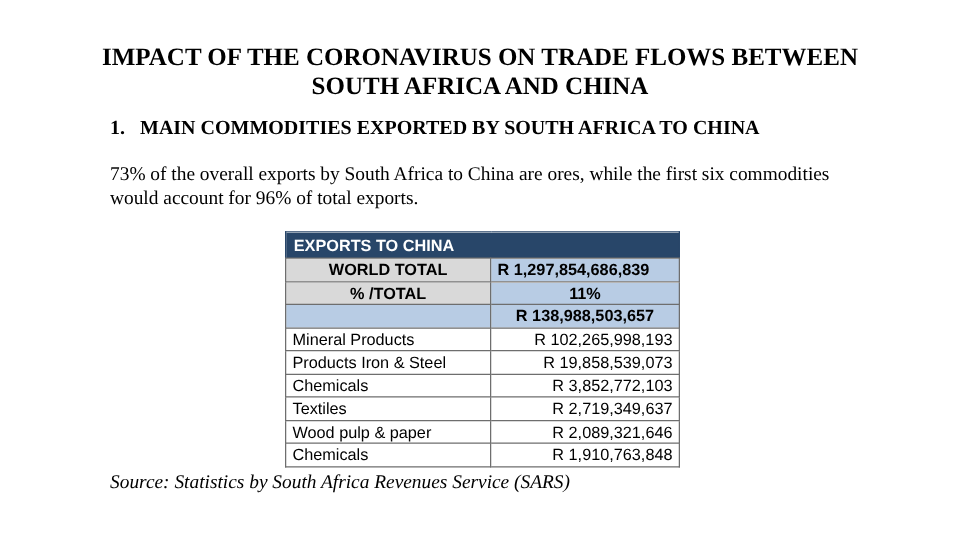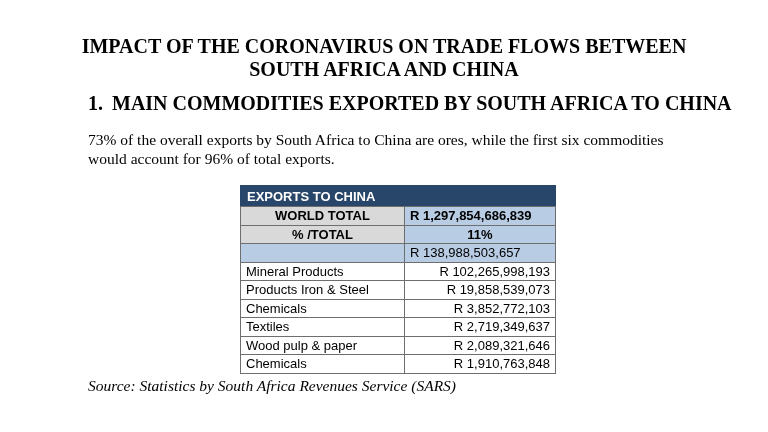--- a/index.html
+++ b/index.html
@@ -17,40 +17,39 @@
     text-align: center;
     font-family: "Liberation Serif", serif;
     font-weight: bold;
     font-size: 20px;
     line-height: 23px;
   }
   .section-heading {
     position: absolute;
     top: 93px; left: 88px;
     font-weight: bold;
-    font-size: 20px;
+    font-size: 16px;
     line-height: 20px;
     white-space: nowrap;
   }
   .section-heading .num { display: inline-block; min-width: 24px; }
   .body-par {
     position: absolute;
     top: 130px; left: 88px; width: 610px;
     font-size: 15.5px;
     line-height: 19px;
   }
   .exports-table {
     position: absolute;
     top: 185px; left: 228px;
     border-collapse: collapse;
     table-layout: fixed;
     width: 315px;
     font-family: "Liberation Sans", sans-serif;
     font-size: 13px;
-    margin-left: 12px;
   }
   .exports-table td {
     border: 1px solid #6e6e6e;
     padding: 0 5px;
     height: 17.5px;
     overflow: hidden;
     white-space: nowrap;
   }
   .exports-table col.c1 { width: 164px; }
   .exports-table col.c2 { width: 151px; }
@@ -63,21 +62,21 @@
     padding-left: 6px;
     border-color: #284669;
     border-bottom-color: #6e6e6e;
   }
   .r-world td.c1, .r-pct td.c1 {
     background: #D9D9D9; text-align: center; font-weight: bold;
   }
   .r-world td.c2 { background: #B8CCE4; text-align: left; font-weight: bold; }
   .r-pct  td.c2 { background: #B8CCE4; text-align: center; font-weight: bold; }
   .r-blue td.c1 { background: #B8CCE4; }
-  .r-blue td.c2 { background: #B8CCE4; text-align: left; font-weight: normal; }
+  .r-blue td.c2 { background: #B8CCE4; text-align: center; font-weight: bold; }
   .r-com td.c1 { background: #ffffff; text-align: left; }
   .r-com td.c2 { background: #ffffff; text-align: right; }
   .source-line {
     position: absolute;
     top: 376px; left: 88px;
     font-style: italic;
     font-size: 15.5px;
     line-height: 20px;
     white-space: nowrap;
   }

